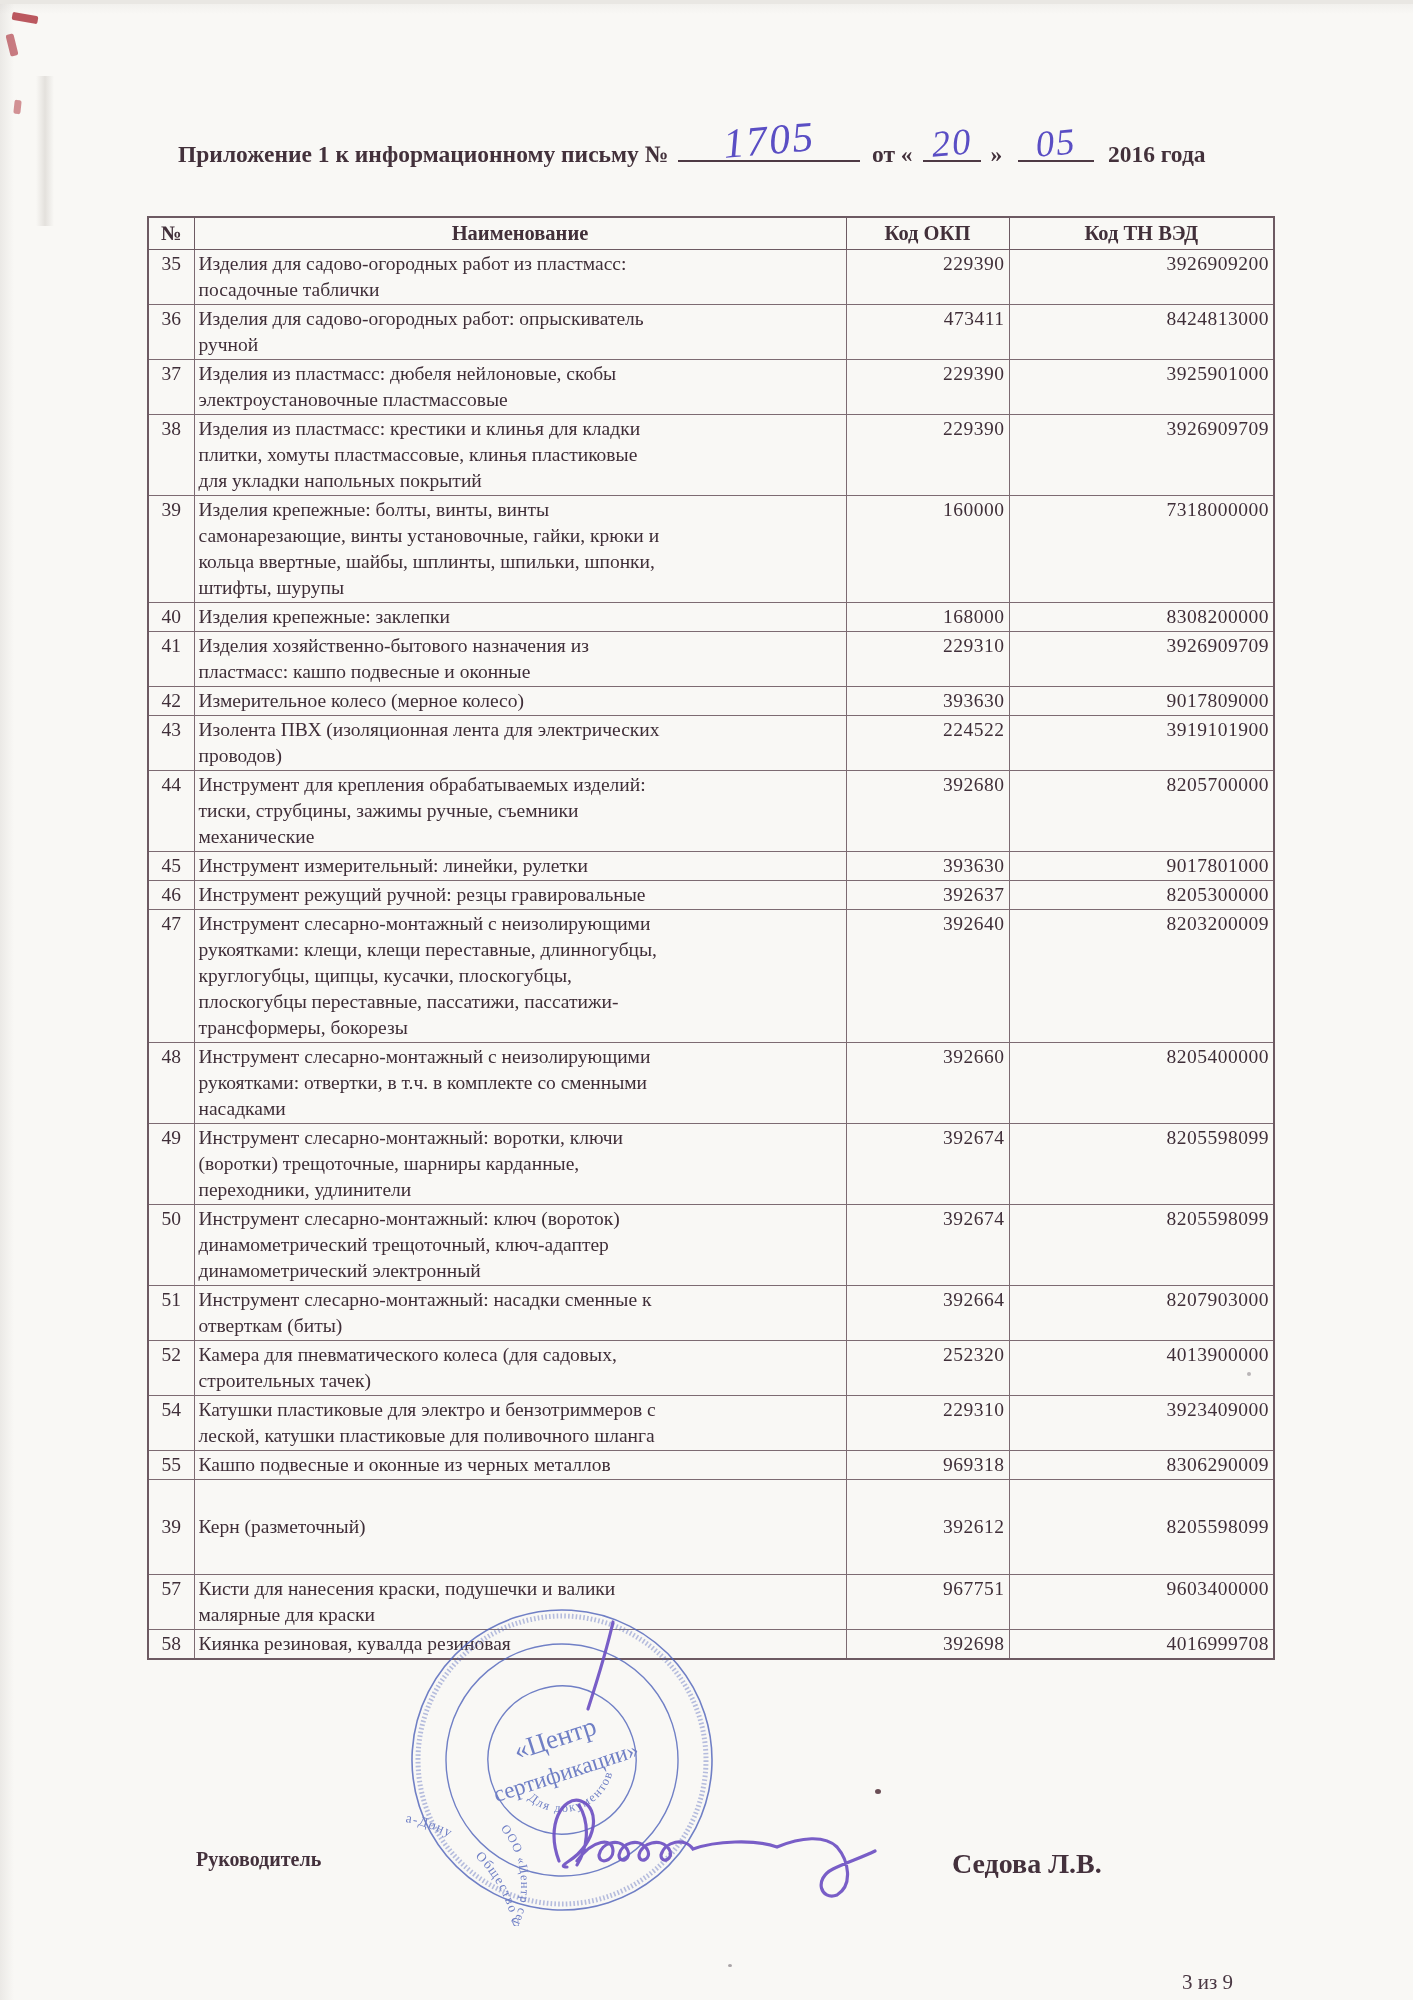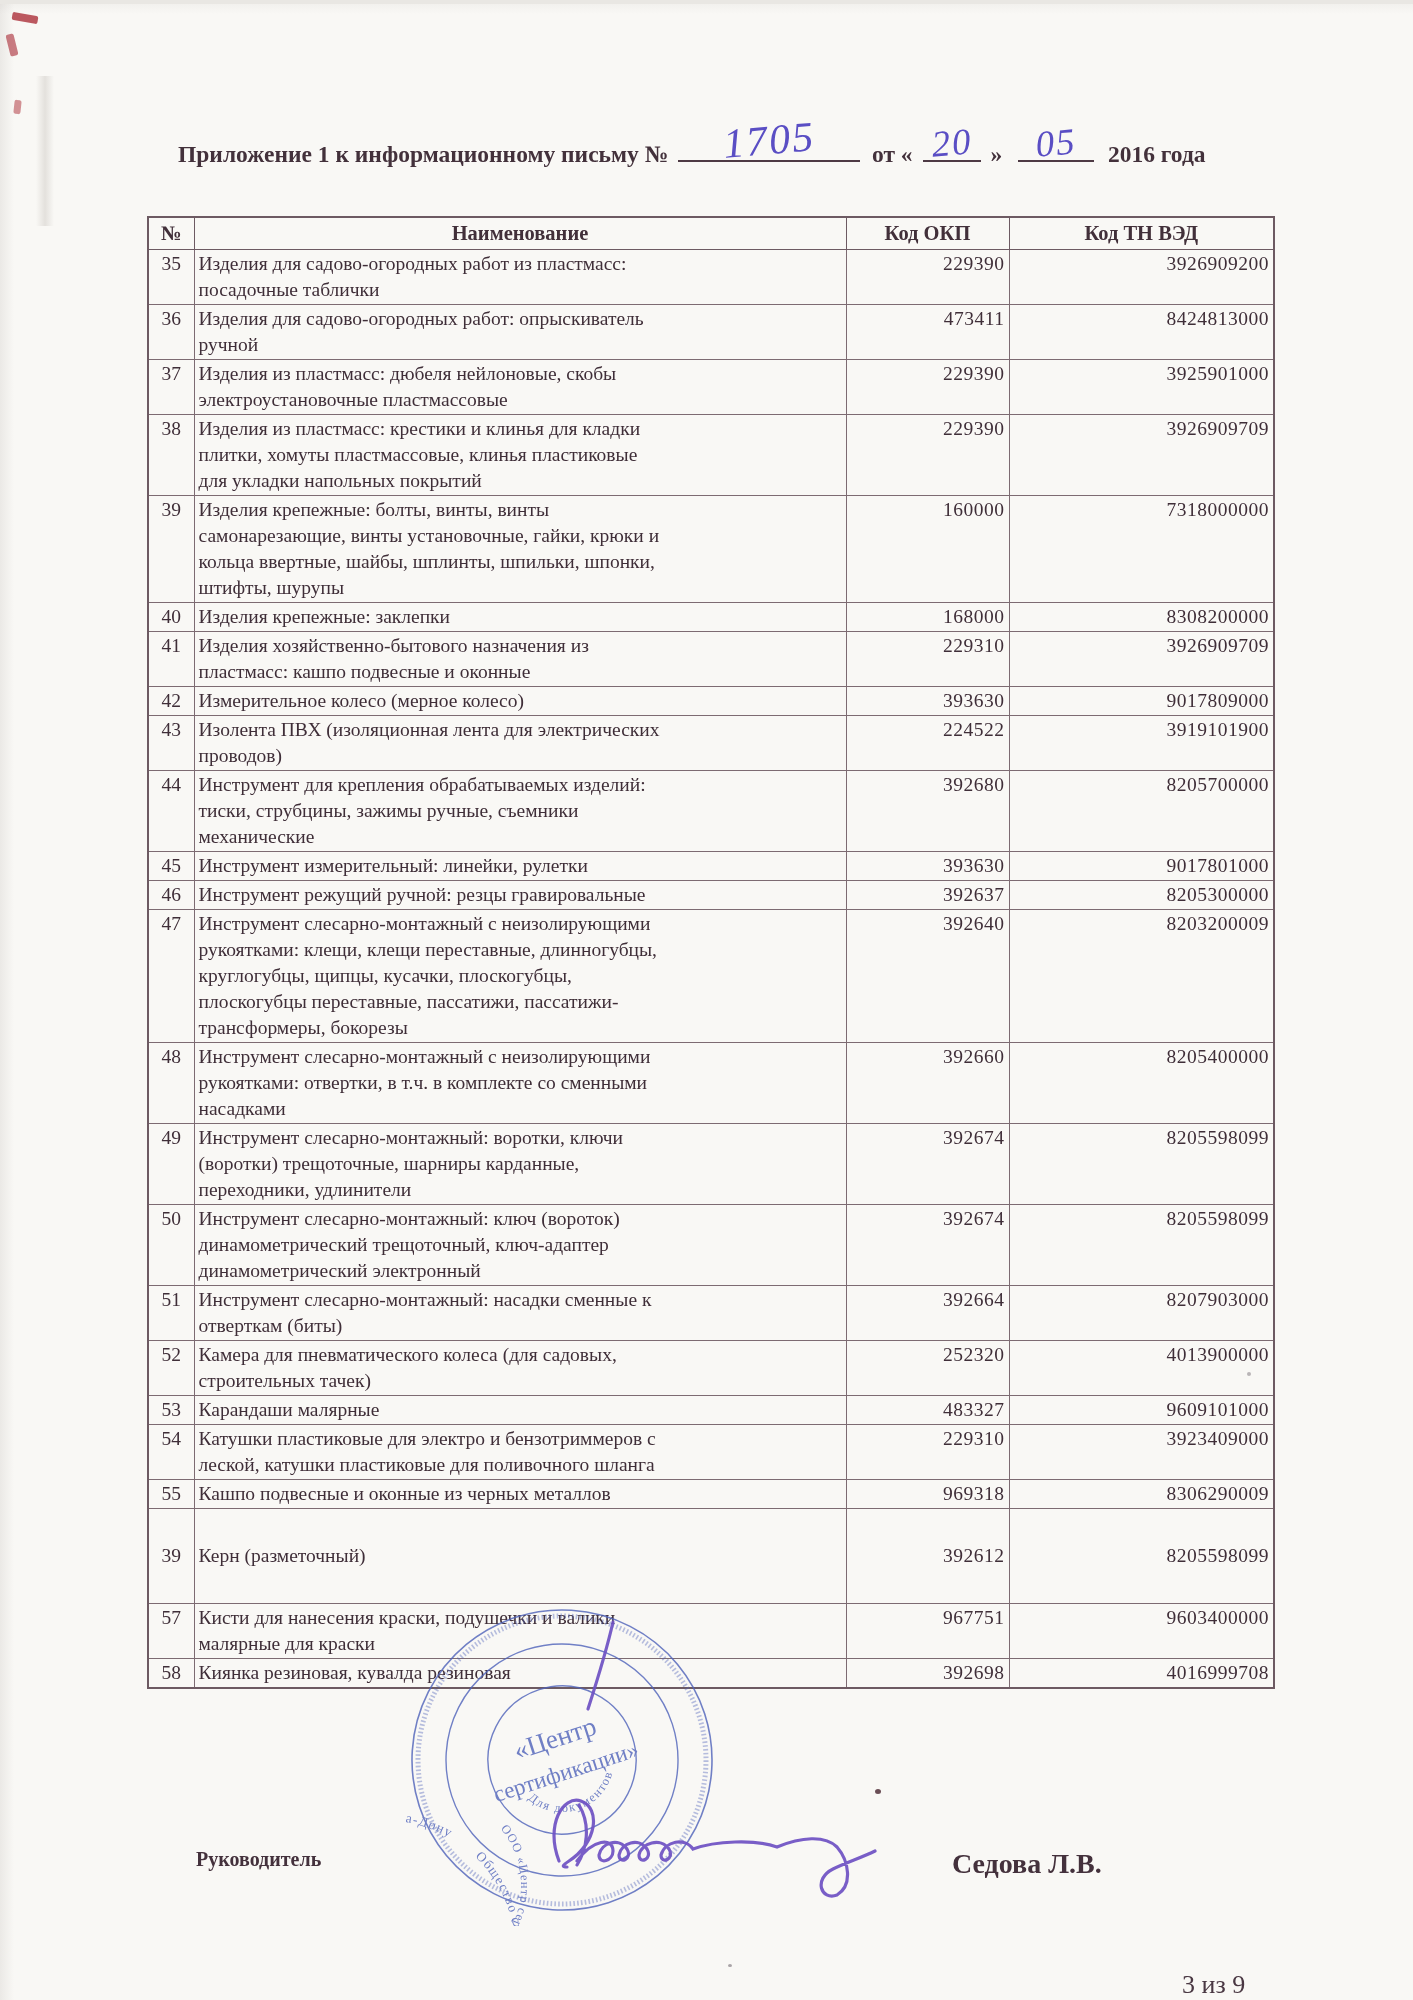--- a/index.html
+++ b/index.html
@@ -54,21 +54,21 @@
   }
   table.items{ border:2px solid #6d5a62; }
   td.c-num{ text-align:center; }
   td.c-name{ padding-left:10px; white-space:pre-line; }
   td.c-okp{ text-align:right; letter-spacing:.5px; }
   td.c-tnved{ text-align:right; padding-right:26px; letter-spacing:.5px; }
   tr.row-tall td{ height:92px; vertical-align:middle; }
   
   .role-label{ position:absolute; left:196px; top:1844px; font-weight:bold; font-size:20px; }
   .signer-name{ position:absolute; left:952px; top:1844px; font-weight:bold; font-size:28px; }
-  .page-indicator{ position:absolute; left:1182px; top:1966px; font-size:26px; color:#4a3843; }
+  .page-indicator{ position:absolute; left:1182px; top:1966px; font-size:21px; color:#4a3843; }
   
   .stamp-svg{ position:absolute; left:406px; top:1590px; opacity:.8; }
   .signature-svg{ position:absolute; left:515px; top:1595px; opacity:.92; }
   
   .artifact{ position:absolute; pointer-events:none; }
   .red1{ left:12px; top:10px; width:26px; height:8px; background:#a11420; opacity:.7; transform:rotate(10deg); border-radius:2px; }
   .red2{ left:8px; top:30px; width:8px; height:22px; background:#a11420; opacity:.55; transform:rotate(-14deg); border-radius:2px; }
   .red3{ left:14px; top:96px; width:7px; height:14px; background:#a11420; opacity:.45; transform:rotate(6deg); border-radius:2px; }
   .crease{ left:36px; top:72px; width:18px; height:150px;
            background:linear-gradient(to right, rgba(200,195,190,0), rgba(195,190,184,.4), rgba(200,195,190,0)); }
@@ -239,26 +239,20 @@
 отверткам (биты)</td>
           <td class="c-okp">392664</td>
           <td class="c-tnved">8207903000</td>
         </tr>
         <tr>
           <td class="c-num">52</td>
           <td class="c-name">Камера для пневматического колеса (для садовых,
 строительных тачек)</td>
           <td class="c-okp">252320</td>
           <td class="c-tnved">4013900000</td>
-        </tr>
-        <tr>
-          <td class="c-num">53</td>
-          <td class="c-name">Карандаши малярные</td>
-          <td class="c-okp">483327</td>
-          <td class="c-tnved">9609101000</td>
         </tr>
         <tr>
           <td class="c-num">54</td>
           <td class="c-name">Катушки пластиковые для электро и бензотриммеров с
 леской, катушки пластиковые для поливочного шланга</td>
           <td class="c-okp">229310</td>
           <td class="c-tnved">3923409000</td>
         </tr>
         <tr>
           <td class="c-num">55</td>

